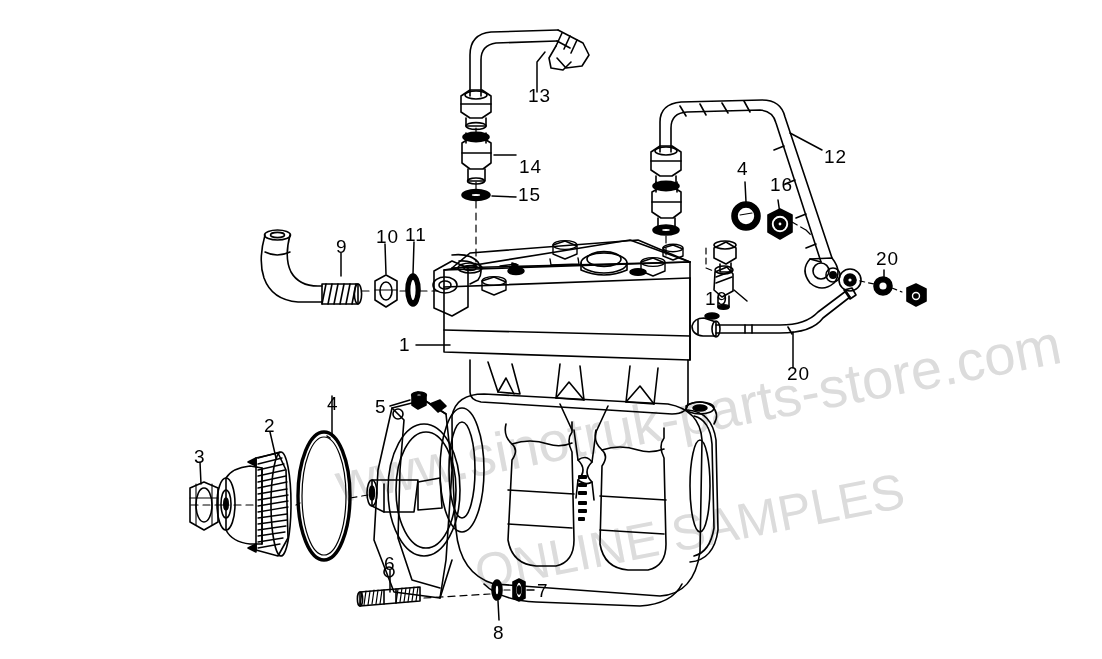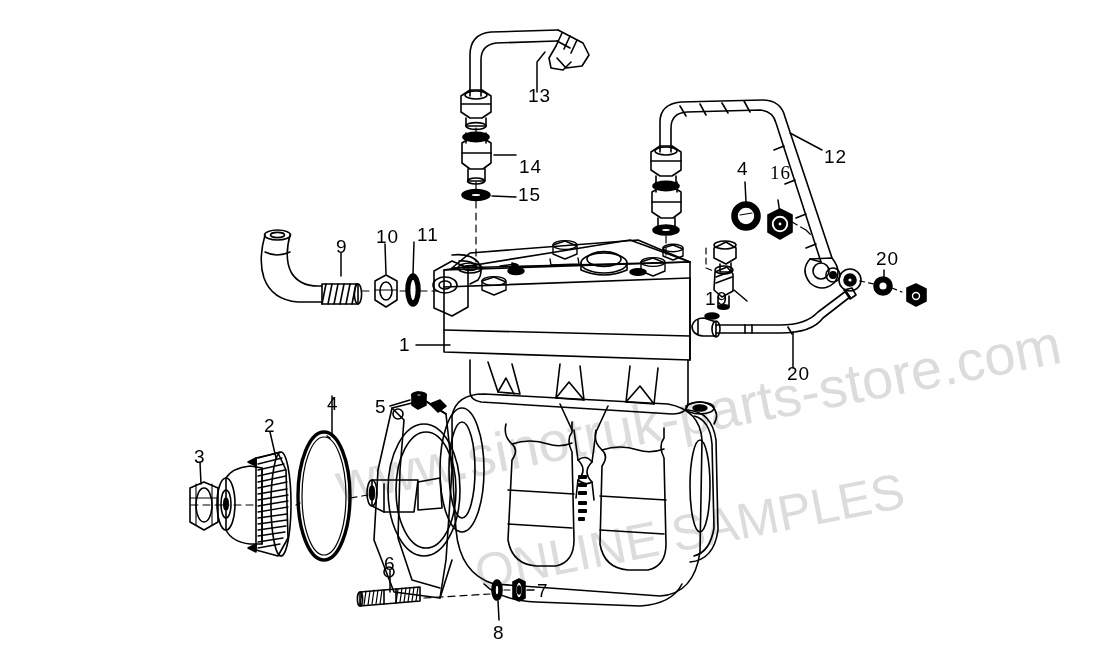--- a/index.html
+++ b/index.html
@@ -375,24 +375,24 @@
   <div class="lbl" style="left:399px;top:334px;">1</div>
   <div class="lbl" style="left:264px;top:415px;">2</div>
   <div class="lbl" style="left:194px;top:446px;">3</div>
   <div class="lbl" style="left:327px;top:393px;">4</div>
   <div class="lbl" style="left:375px;top:396px;">5</div>
   <div class="lbl" style="left:384px;top:553px;">6</div>
   <div class="lbl" style="left:537px;top:580px;">7</div>
   <div class="lbl" style="left:493px;top:622px;">8</div>
   <div class="lbl" style="left:336px;top:236px;">9</div>
   <div class="lbl" style="left:376px;top:226px;">10</div>
-  <div class="lbl" style="left:405px;top:224px;margin-left:12px;">11</div>
+  <div class="lbl" style="left:405px;top:224px;">11</div>
   <div class="lbl" style="left:824px;top:146px;">12</div>
   <div class="lbl" style="left:528px;top:85px;">13</div>
   <div class="lbl" style="left:519px;top:156px;">14</div>
   <div class="lbl" style="left:518px;top:184px;">15</div>
-  <div class="lbl" style="left:770px;top:162px;font-family:Liberation Serif, serif;">16</div>
+  <div class="lbl" style="left:770px;top:174px;">16</div>
   <div class="lbl" style="left:737px;top:158px;">4</div>
   <div class="lbl" style="left:787px;top:363px;">20</div>
   <div class="lbl" style="left:705px;top:288px;">19</div>
   <div class="lbl" style="left:876px;top:248px;">20</div>
 
 </div>
 
 </body></html>

